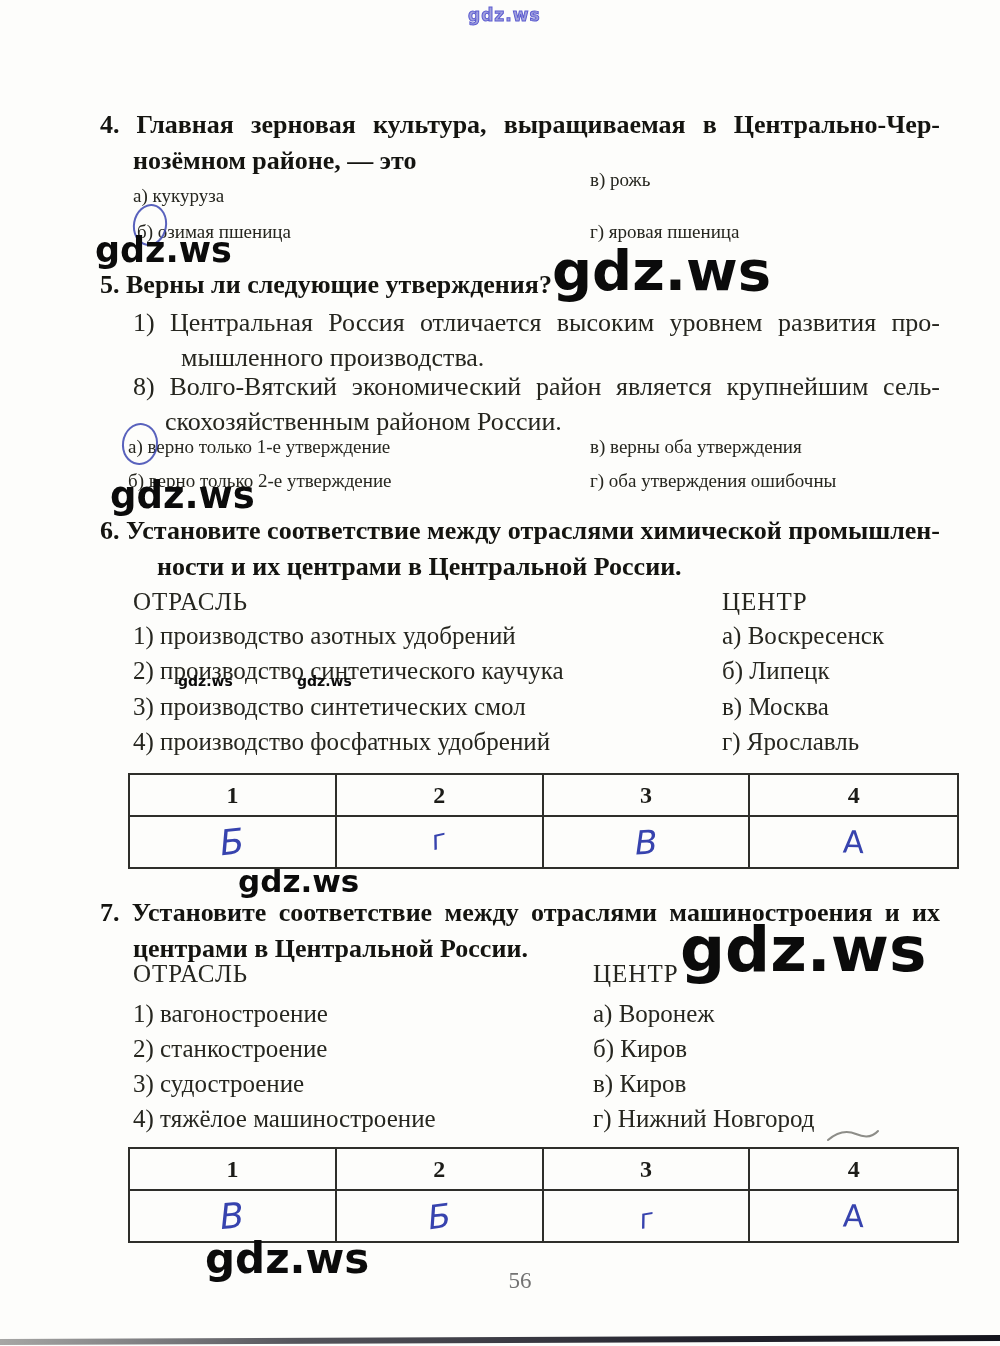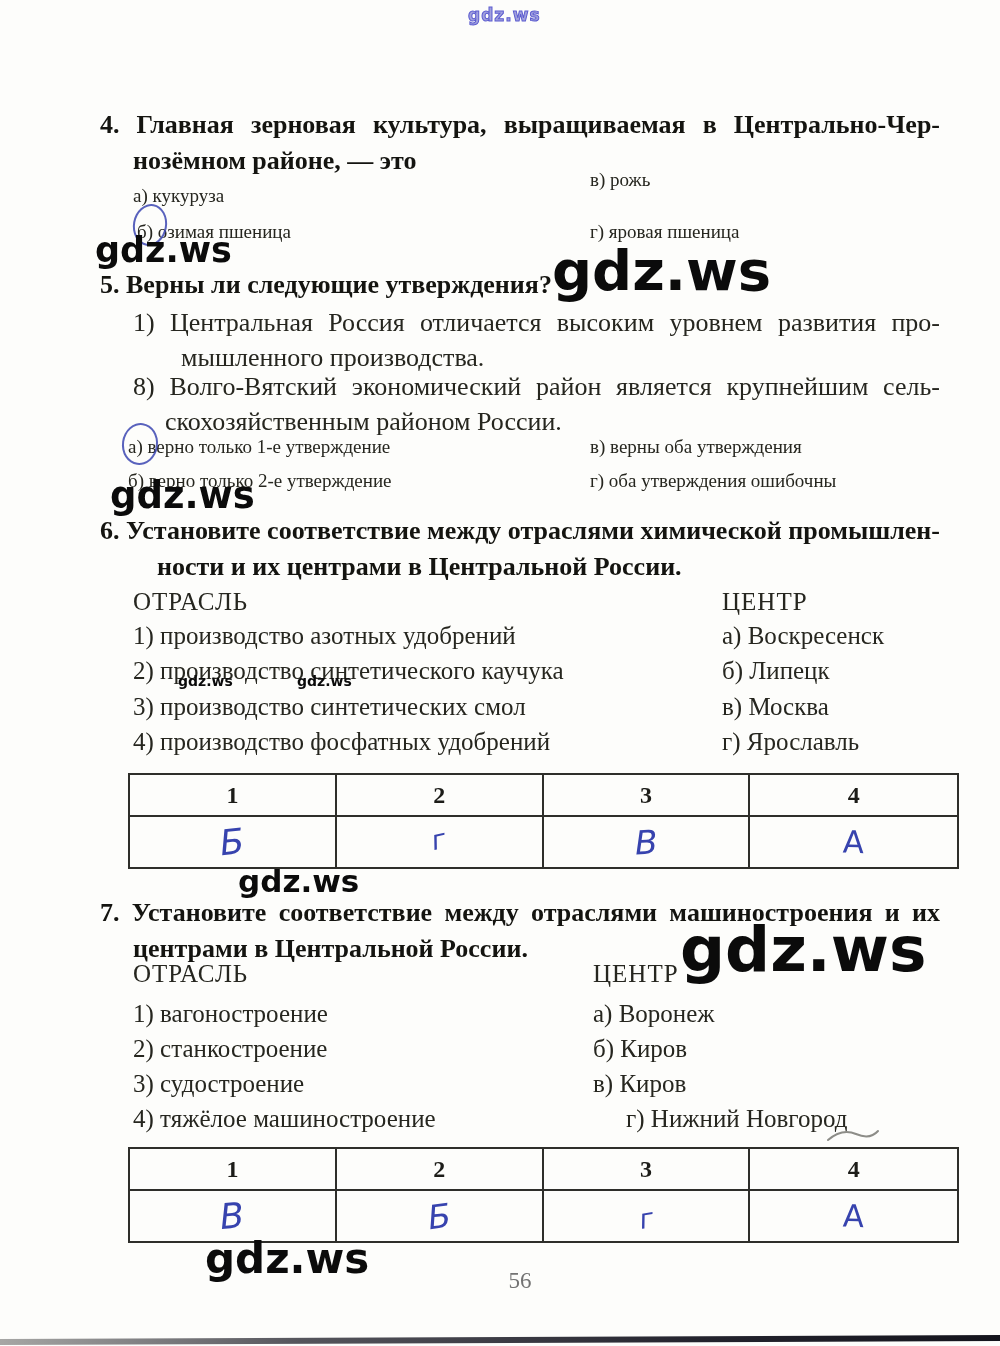--- a/index.html
+++ b/index.html
@@ -135,21 +135,21 @@
     <div class="colhdr" style="left:593px;top:960px;">ЦЕНТР</div>
 
     <div class="item" style="left:133px;top:1000px;">1) вагоностроение</div>
     <div class="item" style="left:133px;top:1035px;">2) станкостроение</div>
     <div class="item" style="left:133px;top:1070px;">3) судостроение</div>
     <div class="item" style="left:133px;top:1105px;">4) тяжёлое машиностроение</div>
 
     <div class="item" style="left:593px;top:1000px;">а) Воронеж</div>
     <div class="item" style="left:593px;top:1035px;">б) Киров</div>
     <div class="item" style="left:593px;top:1070px;">в) Киров</div>
-    <div class="item" style="left:593px;top:1105px;margin-left:33px;">г) Нижний Новгород</div>
+    <div class="item" style="left:593px;top:1105px;">г) Нижний Новгород</div>
 
     <svg class="squiggle" width="54" height="18">
       <path d="M2 14 Q 16 2 30 8 T 52 5" stroke="#8d8d88" stroke-width="2" fill="none" stroke-linecap="round"></path>
     </svg>
 
     <div class="anstable t2">
       <div class="hcell">1</div>
       <div class="hcell">2</div>
       <div class="hcell">3</div>
       <div class="hcell">4</div>

